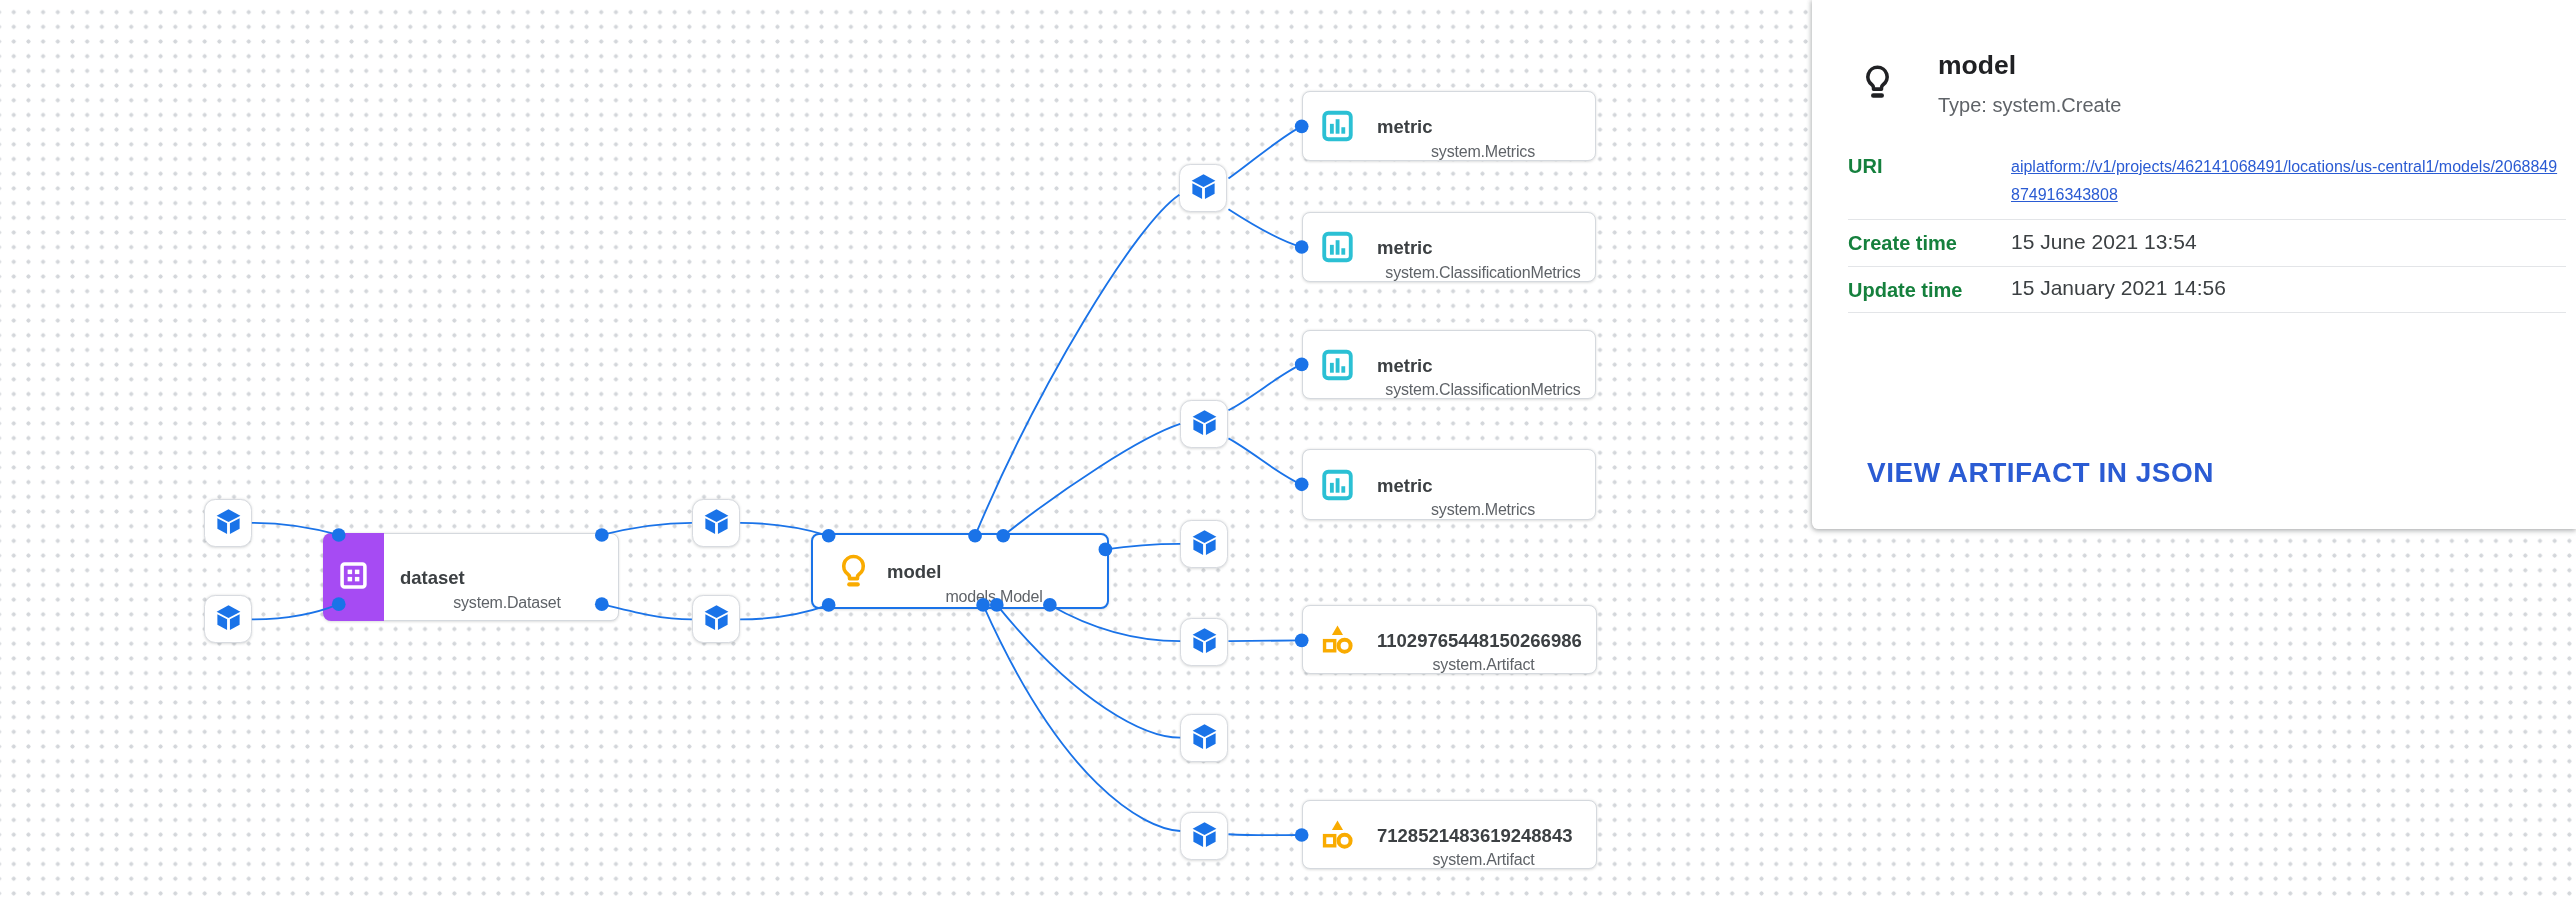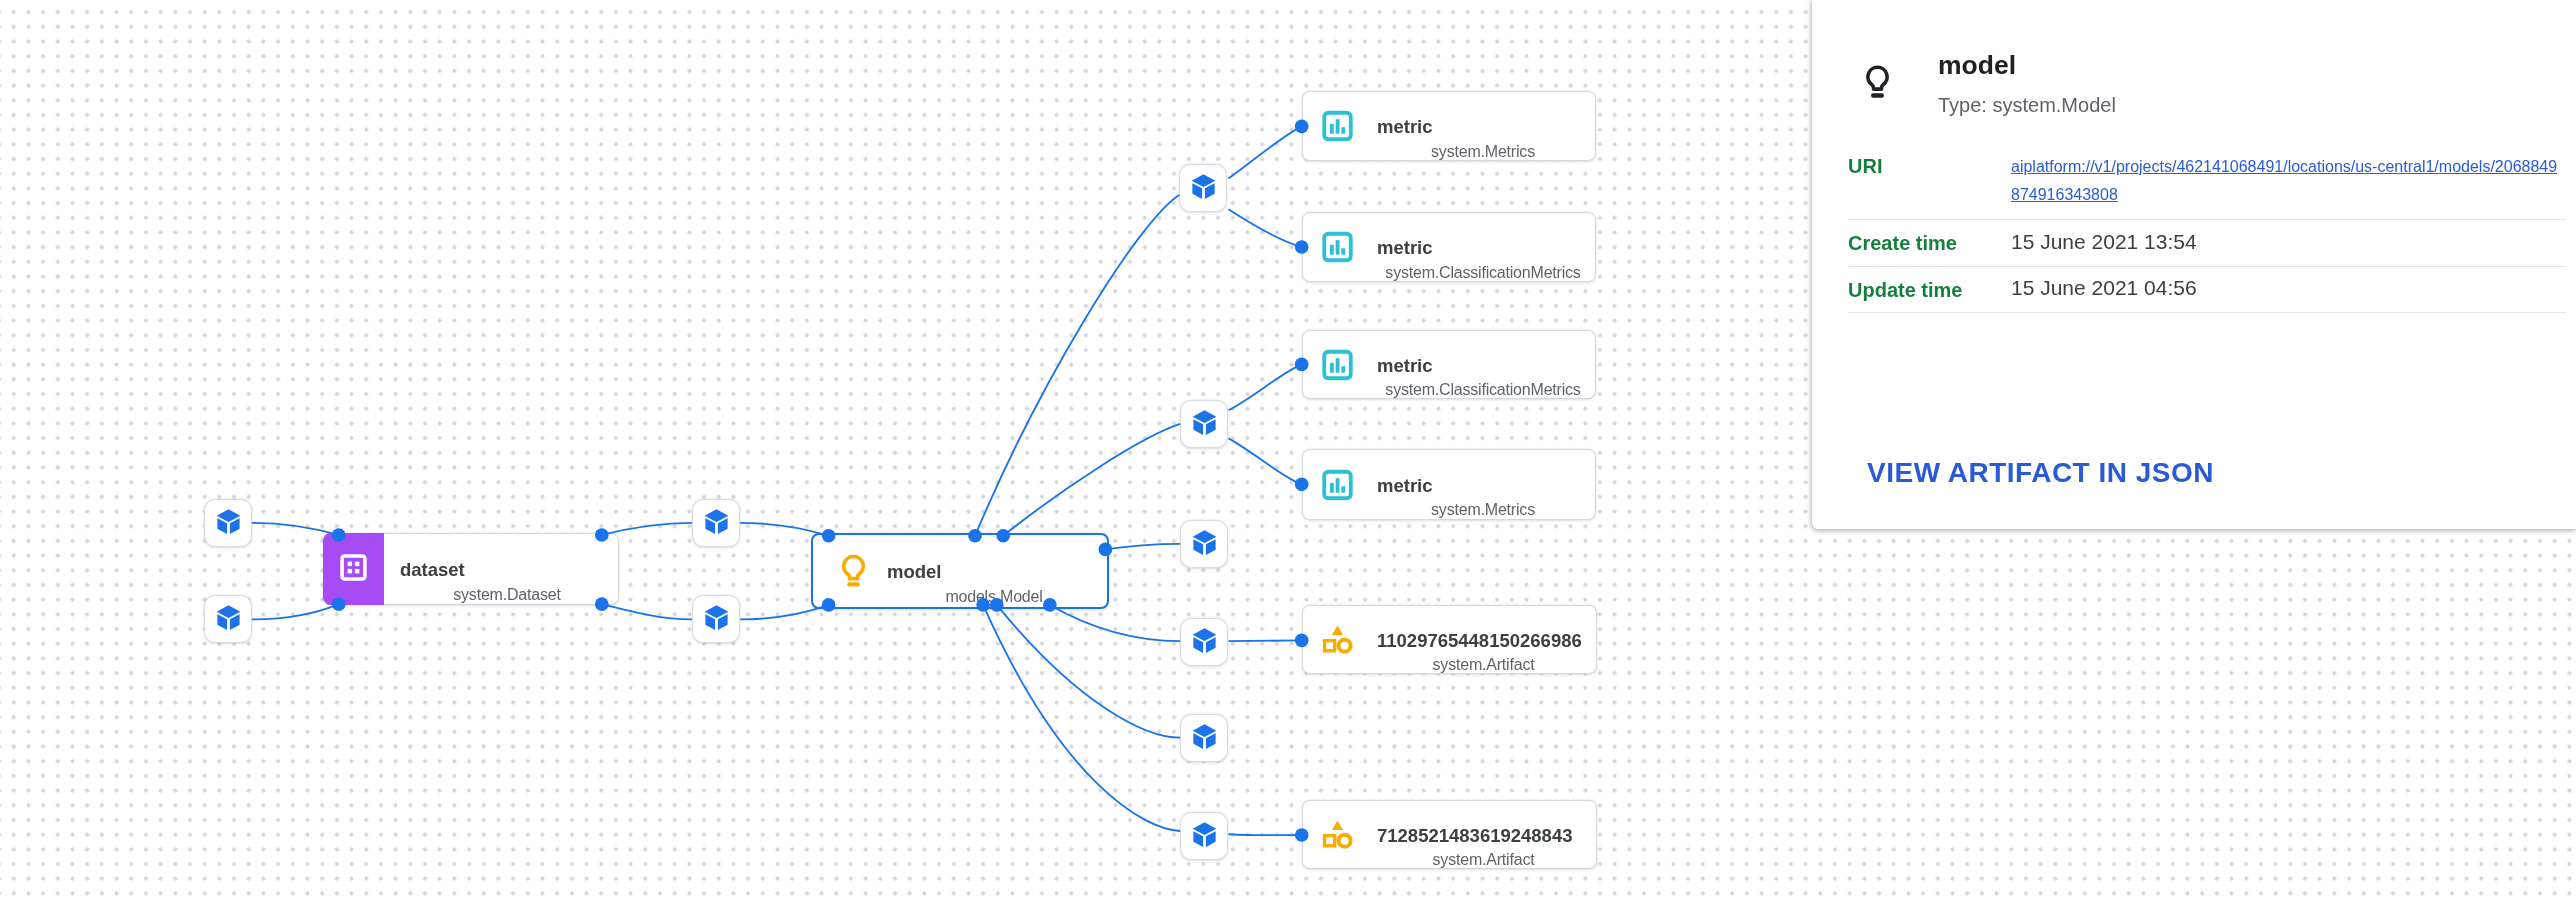--- a/index.html
+++ b/index.html
@@ -70,21 +70,21 @@
     position:absolute; left:55px; top:457px;
     font-size:28px; font-weight:700; letter-spacing:0.5px;
     color:#2a5bd3; text-decoration:none; cursor:pointer;
   }
 </style>
 </head>
 <body>
 
 <div class="canvas">
 
-  <div class="card dataset-card" style="left:323px;top:533px;width:296px;height:72px;">
+  <div class="card dataset-card" style="left:323px;top:533px;width:296px;height:88px;">
     <div class="dataset-block">
       <span>
         <svg width="37" height="37" viewBox="0 0 24 24">
           <rect x="4.6" y="4.6" width="14.8" height="14.8" rx="1.6" fill="none" stroke="#fff" stroke-width="2.3"></rect>
           <rect x="8.2" y="8.2" width="2.9" height="2.9" fill="#fff"></rect>
           <rect x="12.9" y="8.2" width="2.9" height="2.9" fill="#fff"></rect>
           <rect x="8.2" y="12.9" width="2.9" height="2.9" fill="#fff"></rect>
           <rect x="12.9" y="12.9" width="2.9" height="2.9" fill="#fff"></rect>
         </svg>
       </span>
@@ -310,36 +310,36 @@
   <div class="panel">
     <div class="panel-header">
       <span class="bulb">
         <svg width="35" height="66" viewBox="0 0 24 26">
           <path d="M12 2.2a6.6 6.6 0 0 0 -3.8 12c.75.55 1.1 1.3 1.1 2.15v.85h5.4v-.85c0-.85.35-1.6 1.1-2.15A6.6 6.6 0 0 0 12 2.2 Z" fill="none" stroke="#202124" stroke-width="2.5" stroke-linejoin="round"></path>
           <line x1="9.1" y1="21.6" x2="14.9" y2="21.6" stroke="#202124" stroke-width="3.1" stroke-linecap="round"></line>
         </svg>
       </span>
       <div>
         <div class="panel-title">model</div>
-        <div class="panel-type">Type: system.Model</div>
+        <div class="panel-type">Type: system.Create</div>
       </div>
     </div>
 
     <div class="panel-rows">
       <div class="p-row">
         <div class="p-label">URI</div>
         <div class="p-value"><a href="#">aiplatform://v1/projects/462141068491/locations/us-central1/models/2068849874916343808</a></div>
       </div>
       <div class="p-row">
         <div class="p-label">Create time</div>
         <div class="p-value">15 June 2021 13:54</div>
       </div>
       <div class="p-row">
         <div class="p-label">Update time</div>
-        <div class="p-value">15 June 2021 04:56</div>
+        <div class="p-value">15 January 2021 14:56</div>
       </div>
     </div>
 
     <a class="panel-action" href="#">VIEW ARTIFACT IN JSON</a>
   </div>
 
 </div>
 
 
 </body></html>

